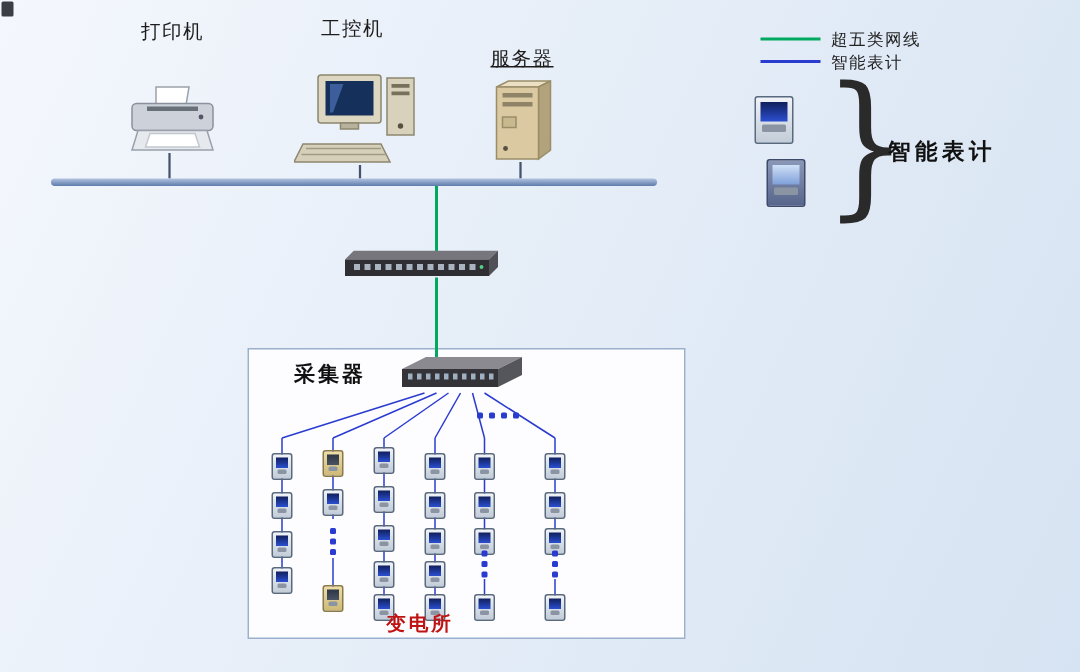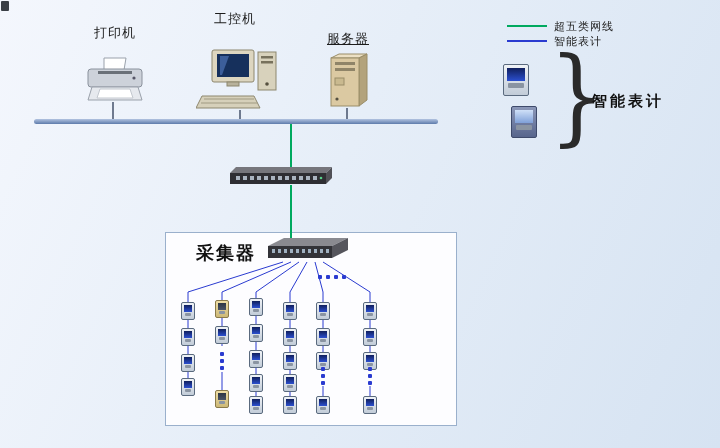--- a/index.html
+++ b/index.html
@@ -14,21 +14,21 @@
   .legend-line { position:absolute; width:40px; }
   .bus {
     position:absolute; left:34px; top:119px; width:404px; height:5px;
     background:linear-gradient(180deg,#b2c3e0,#5d7bab); border-radius:3px;
   }
   .icon { position:absolute; }
   .substation-box {
     position:absolute; left:165px; top:232px; width:290px; height:192px;
     background:#fdfdff; border:1px solid #9ab0cc;
   }
-  .collector-label { position:absolute; left:196px; top:241px; font-size:18px; font-weight:bold; color:#111; letter-spacing:2px; }
+  .collector-label { position:absolute; left:196px; top:241px; font-size:14px; font-weight:bold; color:#111; letter-spacing:2px; }
   .substation-label { position:absolute; left:238px; top:407px; width:84px; text-align:center; font-size:13px; font-weight:bold; color:#c01414; letter-spacing:2px; }
   .smart-label { position:absolute; left:592px; top:92px; font-size:15px; font-weight:bold; color:#111; letter-spacing:3px; }
   .brace { position:absolute; left:544px; top:44px; font-family:"DejaVu Serif", serif; font-size:104px; line-height:1; color:#2a2a2a; transform:scaleX(0.85); }
   .meter {
     position:absolute; width:14px; height:18px; box-sizing:border-box;
     background:linear-gradient(#f0f3f7,#c2ccd8); border:1px solid #5a6a7e; border-radius:2px;
   }
   .meter .m-screen { height:7px; margin:2px 2px 1px; background:linear-gradient(180deg,#101f5c,#2b4fd0); }
   .meter .m-base { height:3px; margin:0 3px; background:#8a94a2; border-radius:1px; }
   .meter-b { background:linear-gradient(#eeddA6,#cdb977); border-color:#8a7a4a; }
@@ -77,21 +77,21 @@
       <line x1="222" y1="372" x2="222" y2="398"></line>
       <line x1="256" y1="292" x2="256" y2="402"></line>
       <line x1="290" y1="292" x2="290" y2="402"></line>
       <line x1="323" y1="292" x2="323" y2="362"></line>
       <line x1="323" y1="386" x2="323" y2="402"></line>
       <line x1="370" y1="292" x2="370" y2="362"></line>
       <line x1="370" y1="386" x2="370" y2="402"></line>
     </g>
   </svg>
 
-  <div class="label" style="left:84px; top:24px; width:62px;font-family:Liberation Mono, monospace;">打印机</div>
+  <div class="label" style="left:84px; top:12px; width:62px;font-family:Liberation Mono, monospace;">打印机</div>
   <div class="label" style="left:200px; top:10px; width:70px;">工控机</div>
   <div class="label" style="left:318px; top:30px; width:60px;text-decoration:underline;">服务器</div>
 
   <div class="icon" style="left:84px; top:56px; width:62px; height:48px;">
     <svg width="62" height="48" viewBox="0 0 62 48">
       <path d="M20 2 h22 l-2 12 H20 Z" fill="#ffffff" stroke="#9aa1ab"></path>
       <rect x="4" y="13" width="54" height="18" rx="3" fill="#cdd2da" stroke="#8a919c"></rect>
       <rect x="14" y="15" width="34" height="3" fill="#6a7078"></rect>
       <circle cx="50" cy="22" r="1.6" fill="#556"></circle>
       <path d="M8 31 L54 31 L58 44 L4 44 Z" fill="#e6e9ee" stroke="#9aa1ab"></path>
@@ -297,14 +297,15 @@
       <span class="dot" style="left: 220px; top: 359px;"></span>
       <span class="dot" style="left: 220px; top: 366px;"></span>
       <span class="dot" style="left: 321px; top: 367px;"></span>
       <span class="dot" style="left: 321px; top: 374px;"></span>
       <span class="dot" style="left: 321px; top: 381px;"></span>
       <span class="dot" style="left: 368px; top: 367px;"></span>
       <span class="dot" style="left: 368px; top: 374px;"></span>
       <span class="dot" style="left: 368px; top: 381px;"></span>
     </div>
 
+  <div class="substation-label">变电所</div>
 
 </div>
 
 </body></html>

